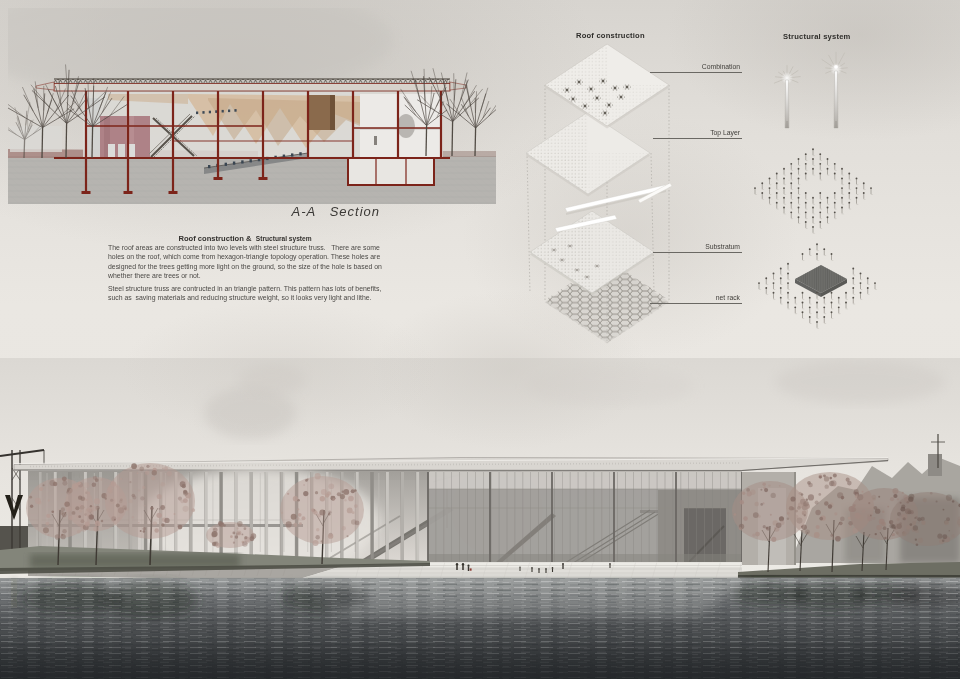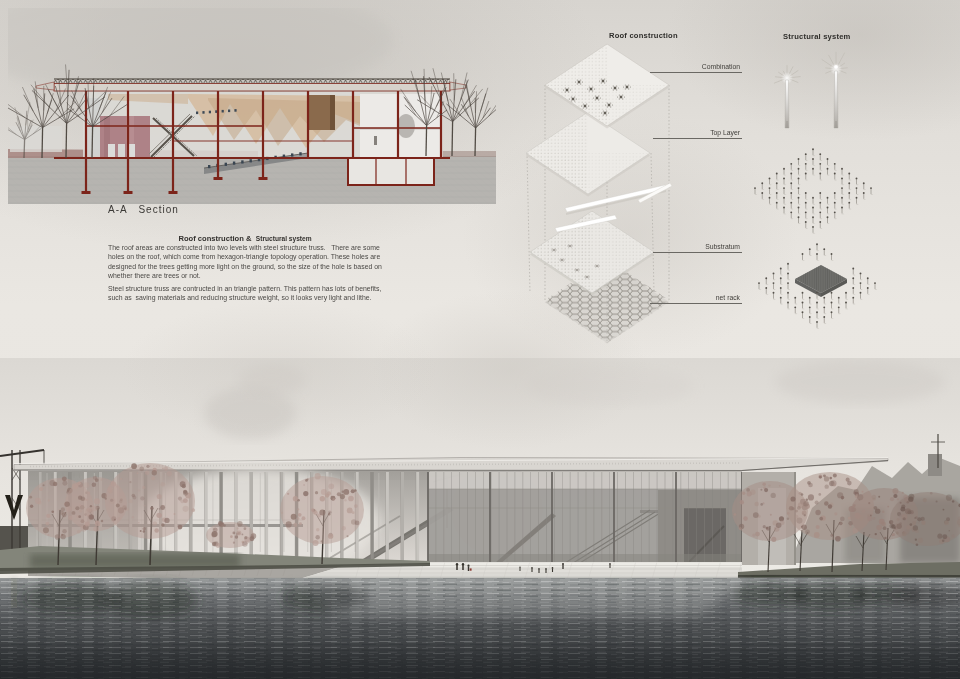--- a/index.html
+++ b/index.html
@@ -10,32 +10,32 @@
   #cl1{left:-70px;top:-80px;width:680px;height:340px;background:radial-gradient(ellipse at 45% 45%,rgba(184,180,174,.55),rgba(184,180,174,0) 70%);}
   #cl2{left:670px;top:-70px;width:380px;height:210px;background:radial-gradient(ellipse at 50% 50%,rgba(190,186,180,.5),rgba(190,186,180,0) 72%);}
   #cl3{left:460px;top:110px;width:340px;height:250px;background:radial-gradient(ellipse at 50% 50%,rgba(198,194,188,.42),rgba(198,194,188,0) 70%);}
   #cl4{left:370px;top:290px;width:280px;height:160px;background:radial-gradient(ellipse at 50% 50%,rgba(203,199,193,.45),rgba(203,199,193,0) 70%);}
   #cl5{left:120px;top:300px;width:320px;height:140px;background:radial-gradient(ellipse at 50% 50%,rgba(206,202,196,.38),rgba(206,202,196,0) 70%);}
   svg{position:absolute;display:block;}
   #sec{left:8px;top:8px;}
   #axon{left:520px;top:30px;}
   #struct{left:745px;top:48px;}
   #render{left:0;top:358px;}
-  .caption{position:absolute;left:108px;top:204px;width:272px;text-align:left;
-    font-size:10px;letter-spacing:1px;color:#3b3936;white-space:pre;}
+  .caption{position:absolute;left:108px;top:204px;width:272px;text-align:right;
+    font-size:13px;letter-spacing:1px;color:#3b3936;white-space:pre;font-style:italic;}
   .tb-heading{position:absolute;left:108px;top:227px;width:274px;text-align:center;
     font-weight:bold;color:#33312e;}
   .tb-heading .main{font-size:7.6px;margin-top:24px;}
   .tb-heading .sub{font-size:6.6px;}
   .para{position:absolute;left:108px;width:274px;margin:0;font-size:6.9px;line-height:9.4px;
     color:#4a4845;white-space:pre-wrap;}
   #para1{top:243px;}
   #para2{top:284px;}
   .diag-title{position:absolute;font-size:7.6px;font-weight:bold;color:#2f2e2b;letter-spacing:.2px;}
-  #rc-title{left:576px;top:31px;margin-left:33px;}
+  #rc-title{left:576px;top:31px;}
   #ss-title{left:783px;top:32px;}
   .axon-label{position:absolute;border-bottom:1px solid #6a6863;text-align:right;
     padding:0 2px 2px 0;font-size:6.8px;color:#403e3a;}
   #lbl-combination{left:650px;top:63px;width:90px;}
   #lbl-toplayer{left:653px;top:129px;width:87px;}
   #lbl-substratum{left:653px;top:243px;width:87px;}
   #lbl-netrack{left:650px;top:294px;width:90px;}
 </style>
 </head>
 <body>

